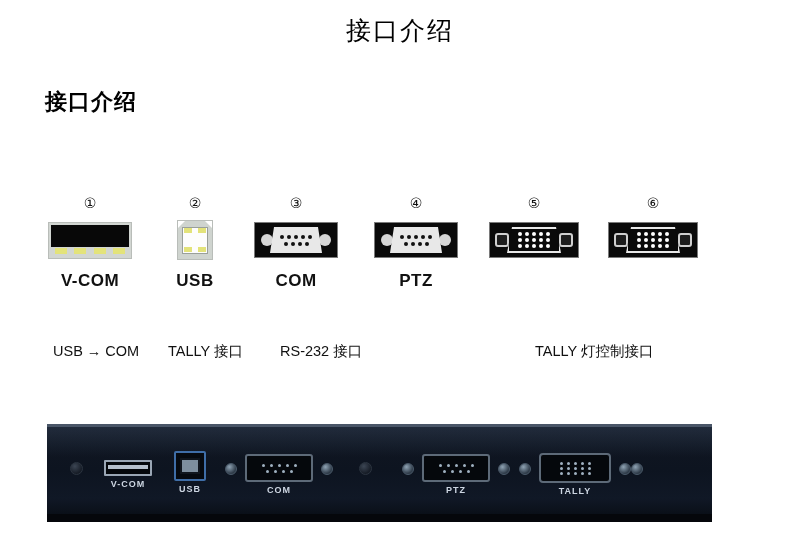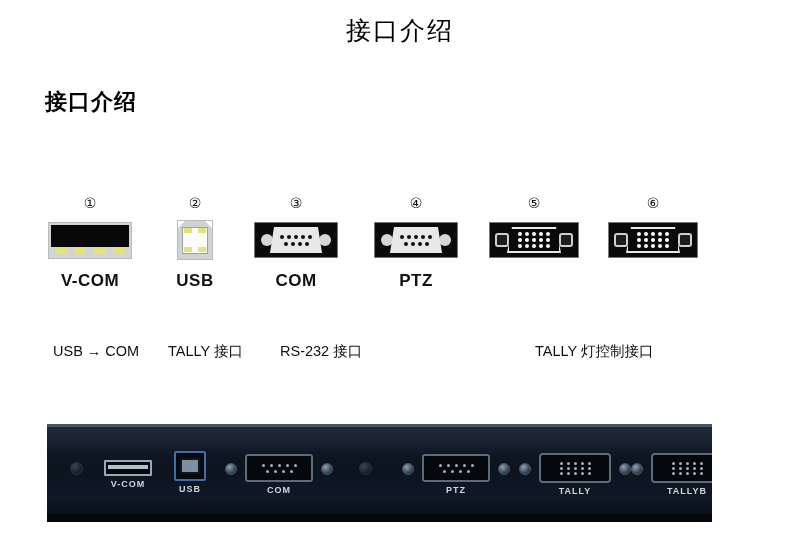--- a/index.html
+++ b/index.html
@@ -500,40 +500,14 @@
           <i></i>
           <i></i>
           <i></i>
         </div>
     </div>
     <div class="p-lbl">TALLY</div>
   </div>
   <span class="p-jack" style="left:572px;top:39px;"></span>
 
   <span class="p-jack" style="left:584px;top:39px;"></span>
-  <div class="p-item" style="left:604px;top:29px;">
-    <div class="p-hd15">
-      <div class="rr">
-          <i></i>
-          <i></i>
-          <i></i>
-          <i></i>
-          <i></i>
-        </div>
-      <div class="rr">
-          <i></i>
-          <i></i>
-          <i></i>
-          <i></i>
-          <i></i>
-        </div>
-      <div class="rr">
-          <i></i>
-          <i></i>
-          <i></i>
-          <i></i>
-          <i></i>
-        </div>
-    </div>
-    <div class="p-lbl">TALLYB</div>
-  </div>
 
 </div>
 
 </body></html>

